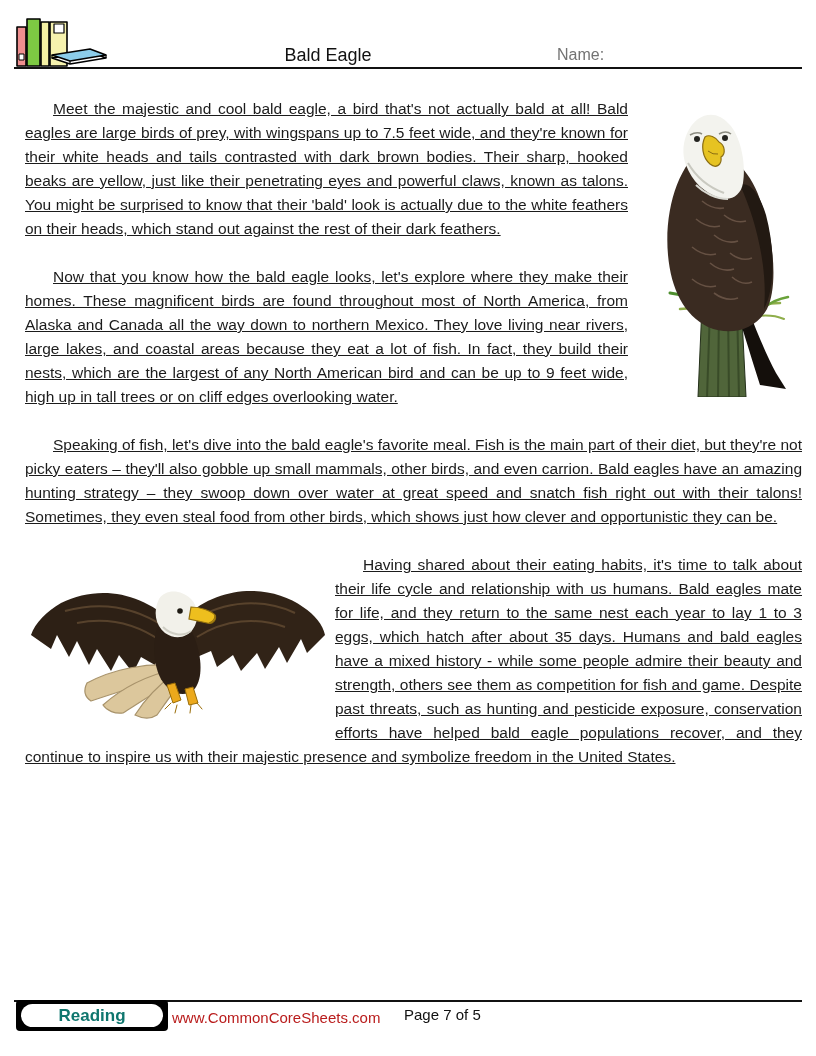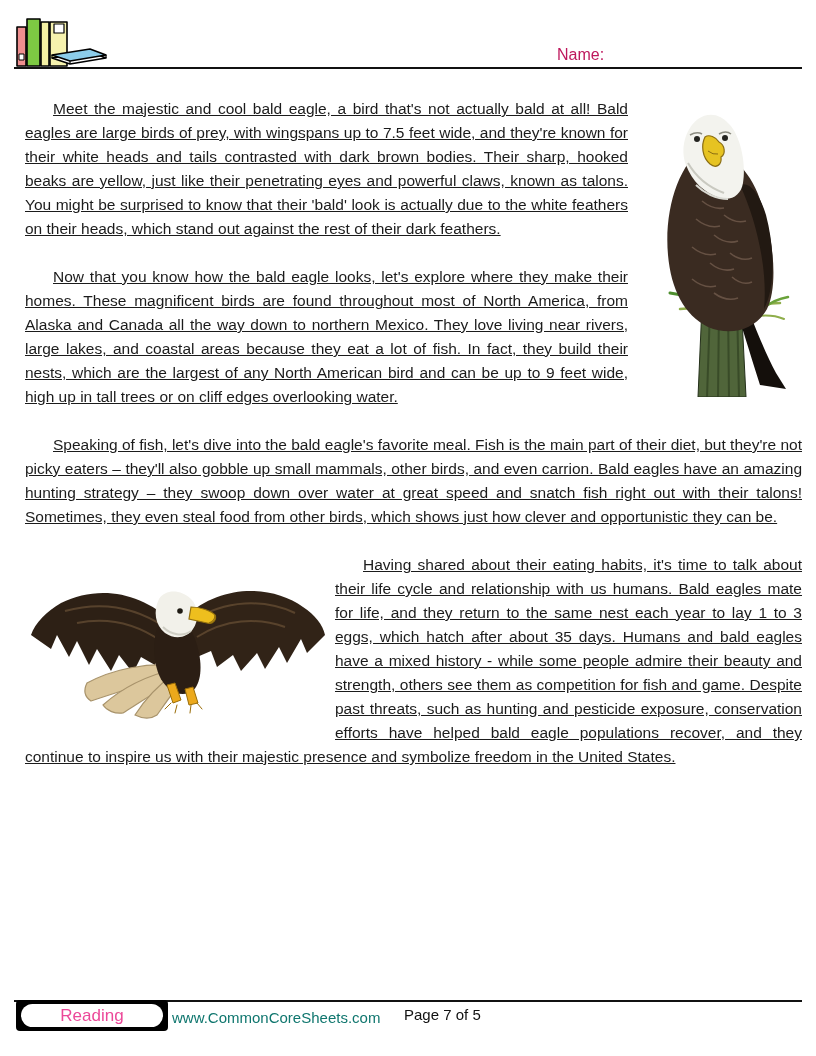--- a/index.html
+++ b/index.html
@@ -3,40 +3,40 @@
 <meta charset="utf-8">
 <style>
   html,body { margin:0; padding:0; background:#ffffff; }
   .page {
     position:relative; width:816px; height:1056px; background:#ffffff;
     font-family:"Liberation Sans", sans-serif; color:#1b1b1b; overflow:hidden;
   }
   
   .logo { position:absolute; left:14px; top:11px; }
   .doc-title { position:absolute; left:243px; top:45px; width:170px; text-align:center; font-size:18px; color:#111; }
-  .name-label { position:absolute; left:557px; top:46px; font-size:16px; color:#be185d; }
+  .name-label { position:absolute; left:557px; top:46px; font-size:16px; color:#737373; }
   .header-rule { position:absolute; left:14px; top:67px; width:788px; height:2px; background:#111; }
   
   .content { position:absolute; left:25px; top:97px; width:777px; }
   .content p {
     font-size:15.5px; line-height:24px; text-align:justify; text-indent:28px;
     margin:0 0 24px 0; color:#1b1b1b;text-decoration:underline;
   }
   .img-perched { float:right; width:162px; height:290px; margin:10px 0 30px 12px; }
   .img-flying  { float:left;  width:300px; height:178px; margin:4px 10px 6px 0; }
   .sec-a::after, .sec-b::after { content:""; display:block; clear:none; }
   
   .footer-rule { position:absolute; left:14px; top:1000px; width:788px; height:2px; background:#111; }
   .badge { position:absolute; left:16px; top:1000px; width:152px; height:31px; background:#000; border-radius:4px; }
   .badge-pill {
     position:absolute; left:5px; top:4px; right:5px; bottom:4px; background:#fff;
     border-radius:12px; display:flex; align-items:center; justify-content:center;
-    font-weight:normal; font-size:17px; color:#ec4899;
+    font-weight:bold; font-size:17px; color:#0f766e;
   }
-  .website { position:absolute; left:172px; top:1009px; font-size:15px; color:#0f766e; }
+  .website { position:absolute; left:172px; top:1009px; font-size:15px; color:#b91c1c; }
   .page-info { position:absolute; left:404px; top:1006px; font-size:15px; color:#111; }
 </style>
 </head>
 <body>
 
 <div class="page">
 
   <div class="logo">
     <svg viewBox="0 0 100 56" width="100" height="56" aria-hidden="true">
       <g stroke="#000" stroke-width="1.6" stroke-linejoin="round">
@@ -45,20 +45,21 @@
         <rect x="13" y="8" width="13" height="47" fill="#7dc943"></rect>
         <rect x="27" y="11" width="8" height="44" fill="#f4f0a4"></rect>
         <rect x="36" y="11" width="17" height="44" fill="#f6f2ae"></rect>
         <rect x="40" y="13" width="10" height="9" fill="#fff" stroke-width="1.2"></rect>
         <path d="M38 47 L76 41 L92 47 L56 53 Z" fill="#ffffff"></path>
         <path d="M38 44 L76 38 L92 44 L56 50 Z" fill="#8ccdea"></path>
         <path d="M38 44 L38 47 M92 44 L92 47 M56 50 L56 53" fill="none" stroke-width="1.2"></path>
       </g>
     </svg>
   </div>
+  <div class="doc-title">Bald Eagle</div>
   <div class="name-label">Name:</div>
   <div class="header-rule"></div>
 
   <div class="content">
 
     <div class="sec-a">
       <span class="img-perched">
         <svg viewBox="0 0 162 290" width="162" height="290" aria-hidden="true">
 
           <path d="M62 198 L101 191 L106 290 L58 290 Z" fill="#50653a" stroke="#24301a" stroke-width="1"></path>

